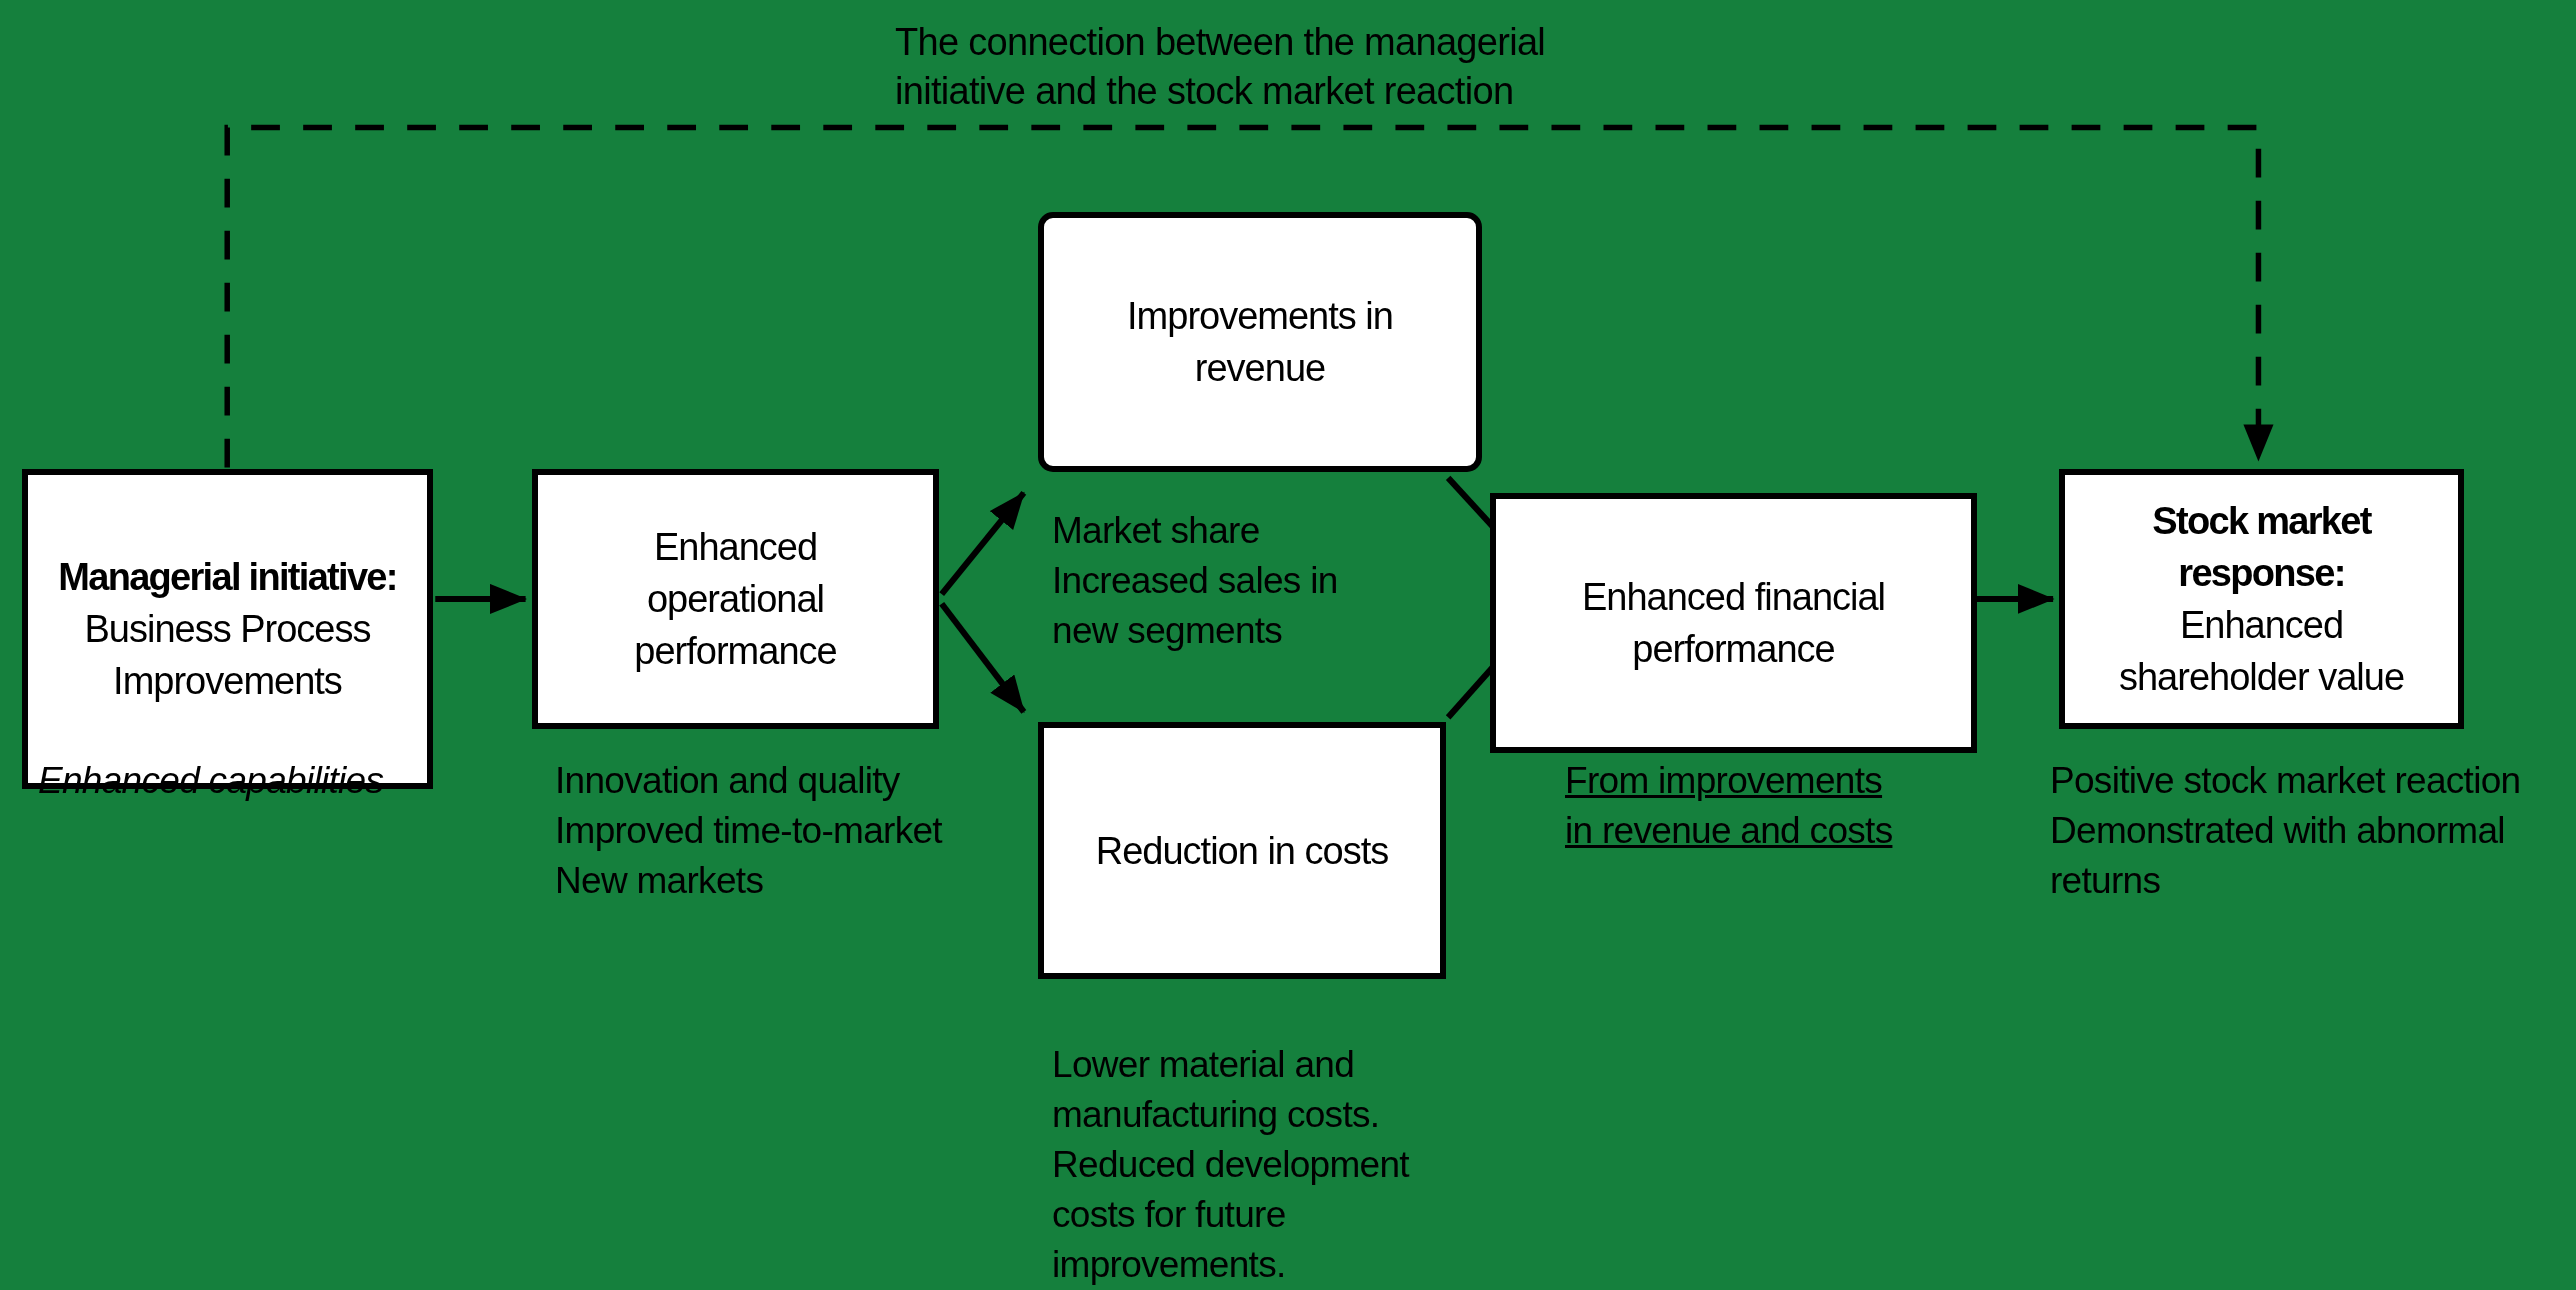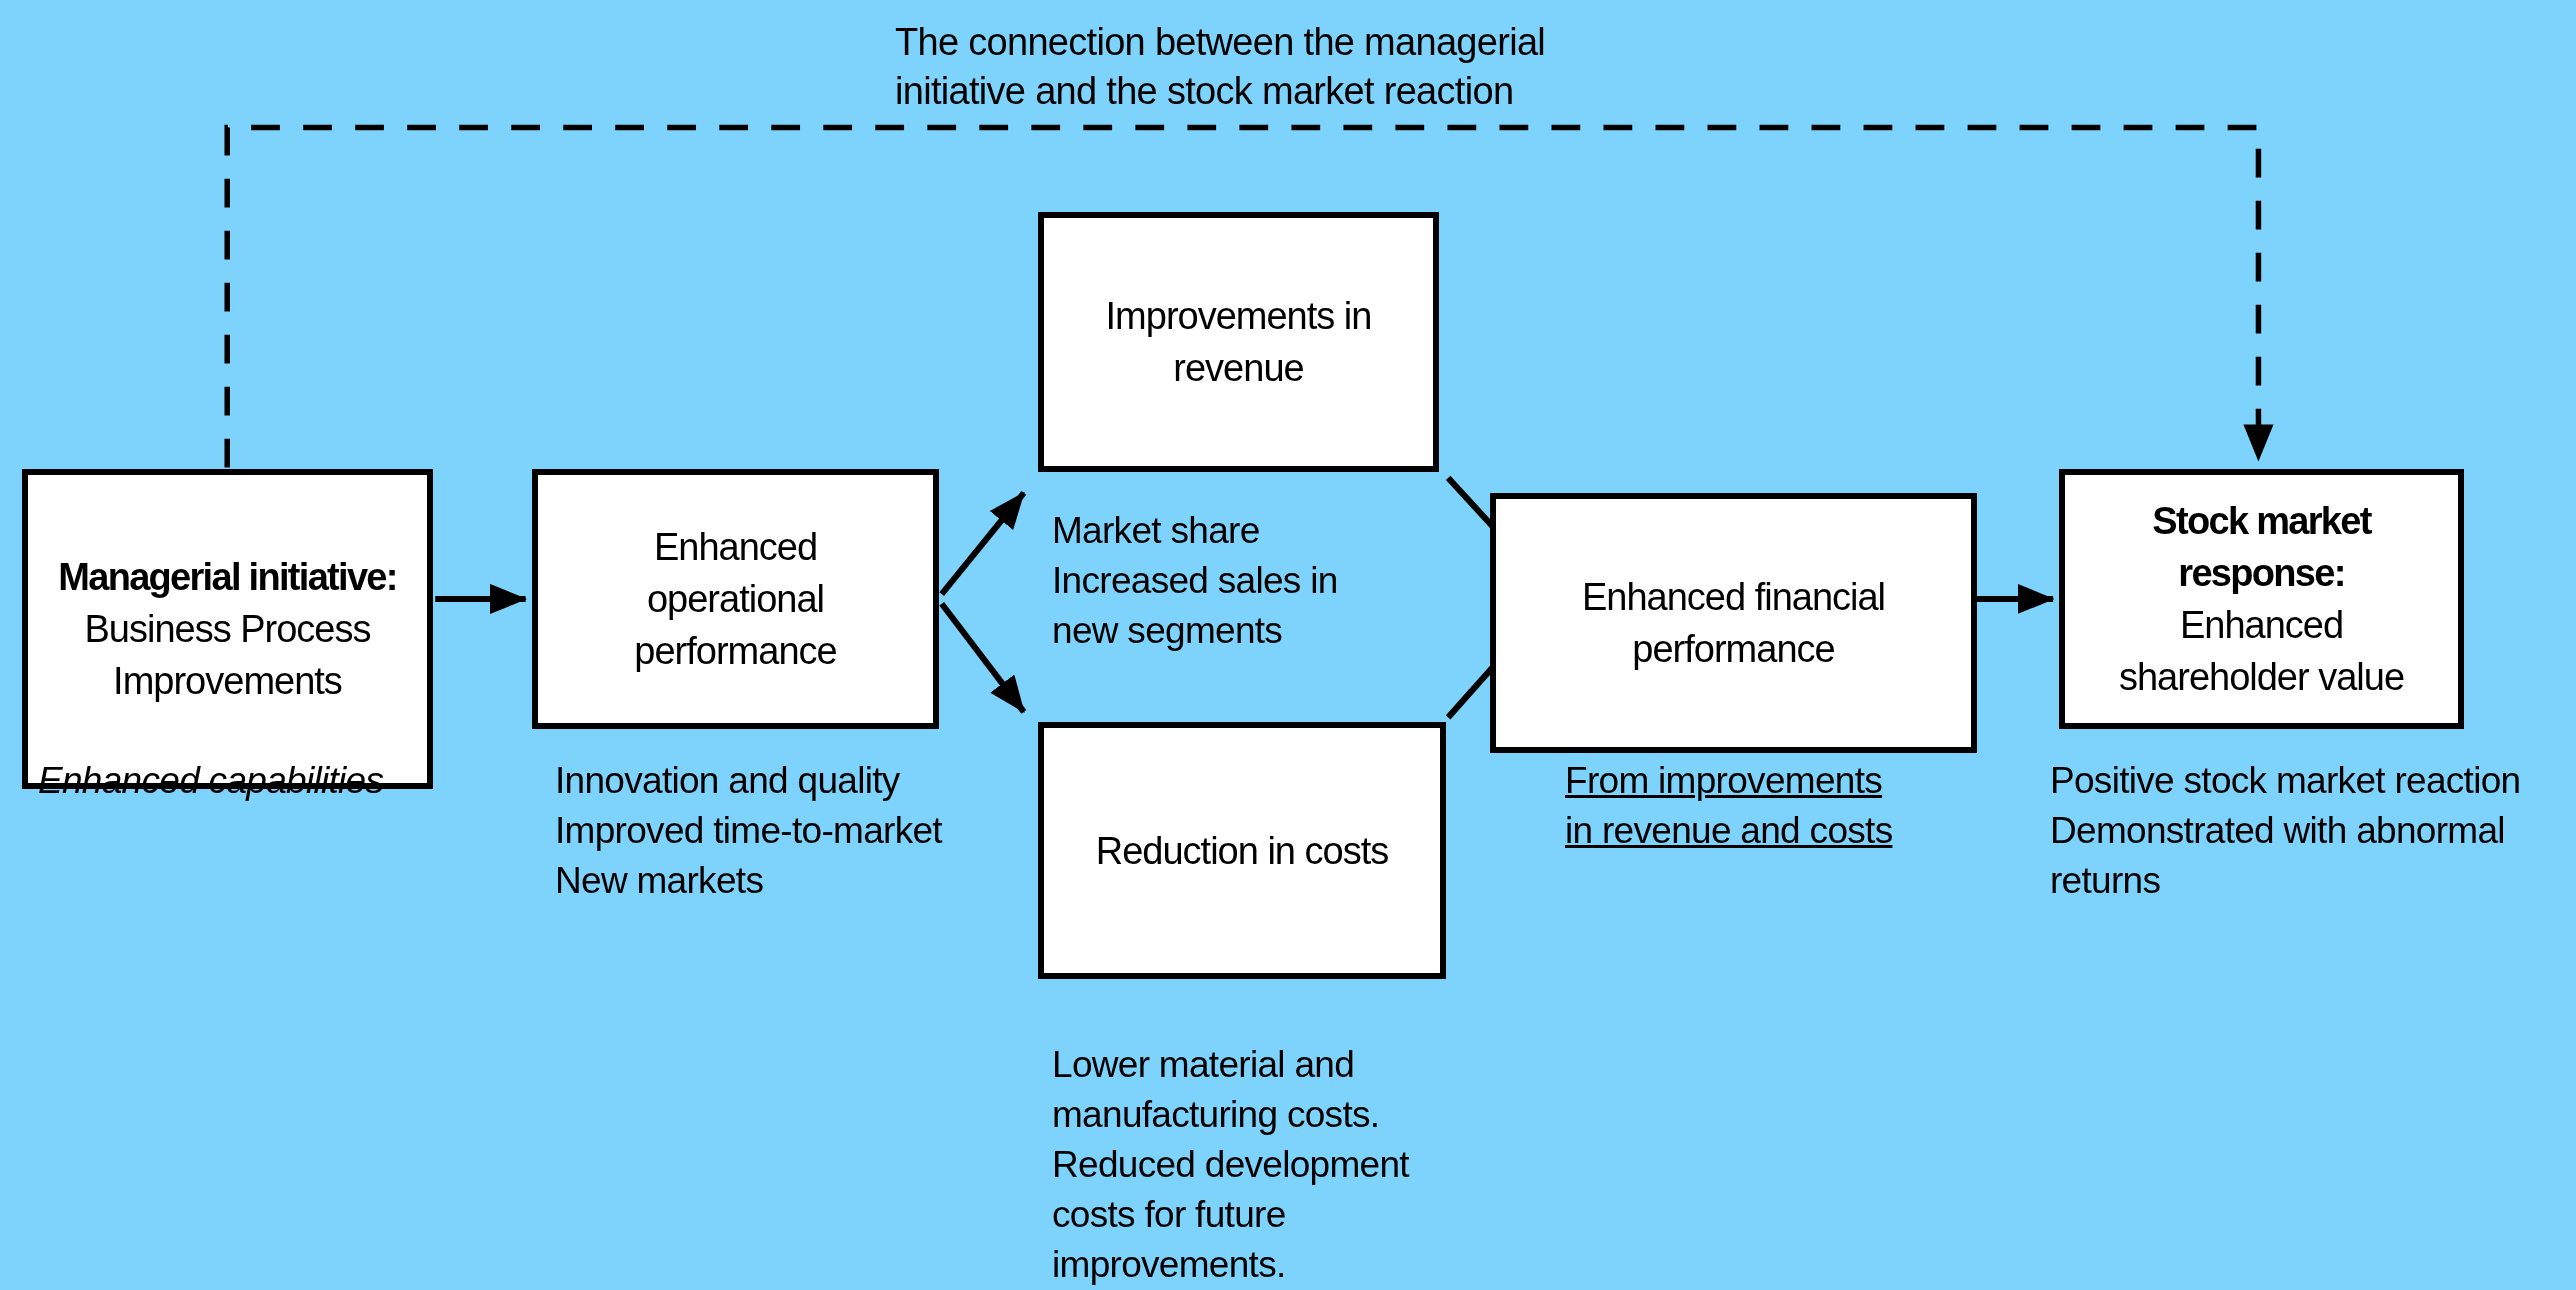--- a/index.html
+++ b/index.html
@@ -4,21 +4,21 @@
 <style>
   html, body {
     margin: 0;
     padding: 0;
     background: #ffffff;
   }
   #canvas {
     position: relative;
     width: 2576px;
     height: 1291px;
-    background: #7dd3fc;
+    background: #15803d;
     font-family: "Liberation Sans", sans-serif;
     color: #000000;
     overflow: hidden;
   }
   #arrow-layer {
     position: absolute;
     left: 0;
     top: 0;
     width: 2576px;
     height: 1291px;
@@ -60,21 +60,21 @@
     top: 18px;
     font-size: 38px;
     line-height: 49px;
     letter-spacing: -0.7px;
     white-space: pre-line;
     text-align: left;
   }
   
   #box-managerial     { left: 22px;   top: 469px;  width: 411px; height: 320px; }
   #box-operational    { left: 532px;  top: 469px;  width: 407px; height: 260px; }
-  #box-revenue        { left: 1038px; top: 212px;  width: 401px; height: 260px; }
+  #box-revenue        { left: 1038px; top: 212px;  width: 444px; height: 260px; border-radius: 15px; }
   #box-costs          { left: 1038px; top: 722px; width: 408px; height: 257px; }
   #box-financial      { left: 1490px; top: 469px;  width: 487px; height: 260px; margin-top: 24px; }
   #box-stockmarket    { left: 2059px; top: 469px;  width: 405px; height: 260px; }
   
   #caption-managerial  { left: 38px;   top: 756px; font-style: italic; }
   #caption-operational { left: 539px;  top: 756px; margin-left: 16px; }
   #caption-revenue     { left: 1052px; top: 506px;  }
   #caption-costs       { left: 1052px; top: 1040px; }
   #caption-financial   { left: 1565px; top: 756px; text-decoration: underline; }
   #caption-stockmarket { left: 2050px; top: 756px; }

